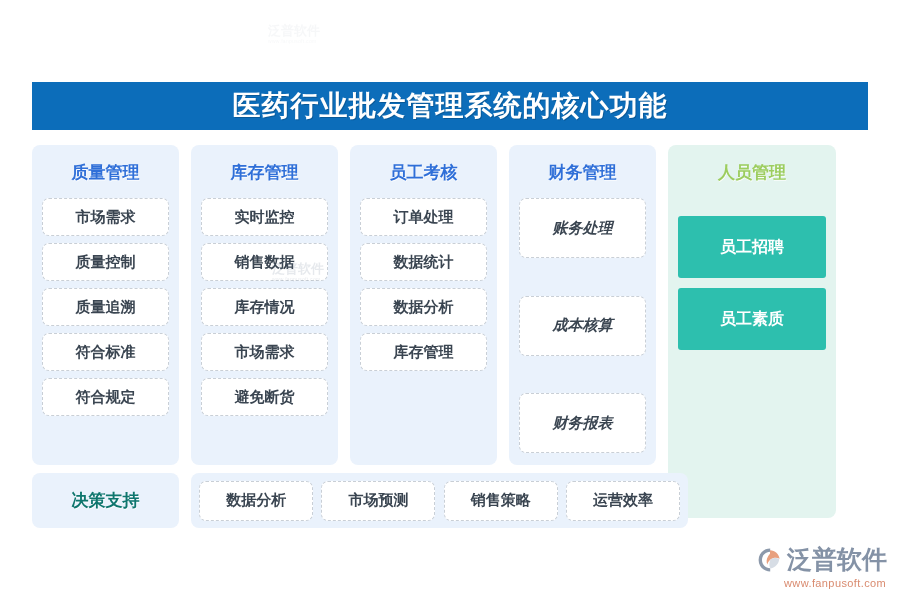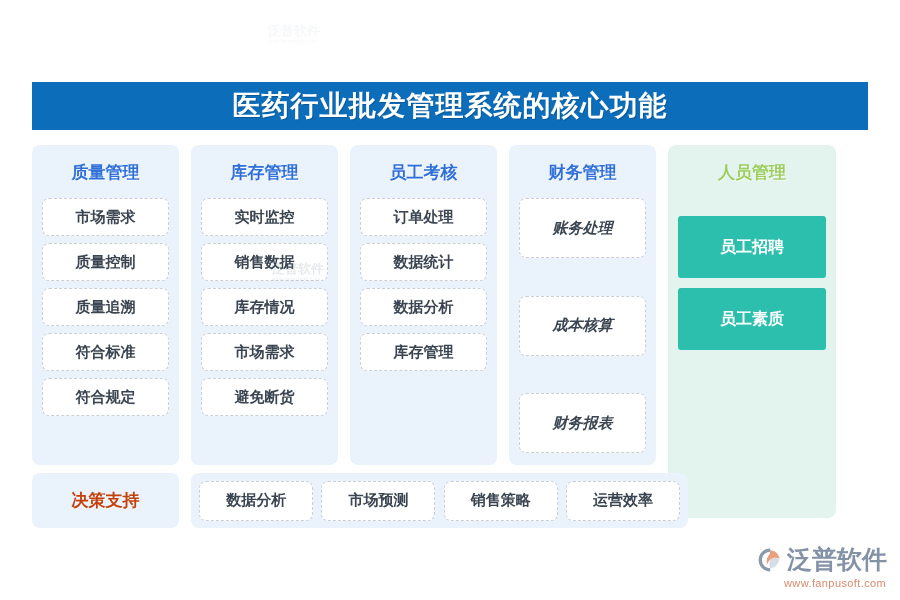--- a/index.html
+++ b/index.html
@@ -132,21 +132,21 @@
     width: 147px;
     background: #eaf2fc;
     border-radius: 8px;
     display: flex;
     align-items: center;
     justify-content: center;
   }
   .decision-title {
     font-size: 17px;
     font-weight: bold;
-    color: #c2410c;
+    color: #0f766e;
     text-shadow: 0.5px 0.5px 0 rgba(255,255,255,0.8);
     white-space: nowrap;
   }
   .decision-items {
     flex: 1;
     background: #eaf2fc;
     border-radius: 8px;
     display: flex;
     align-items: center;
     justify-content: space-around;

